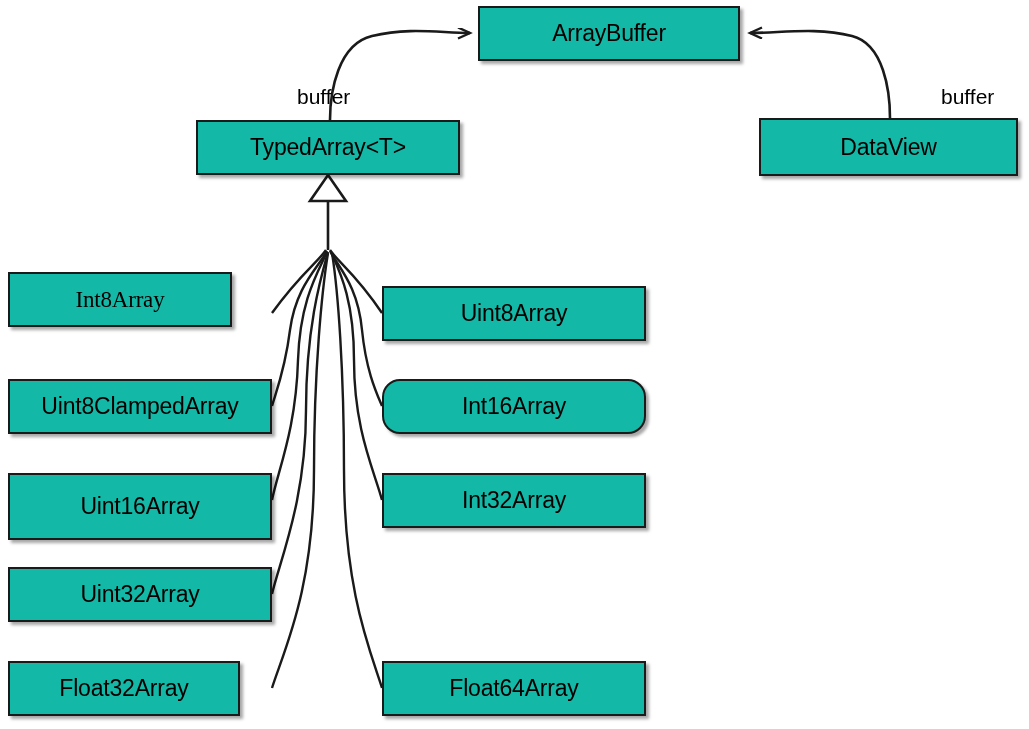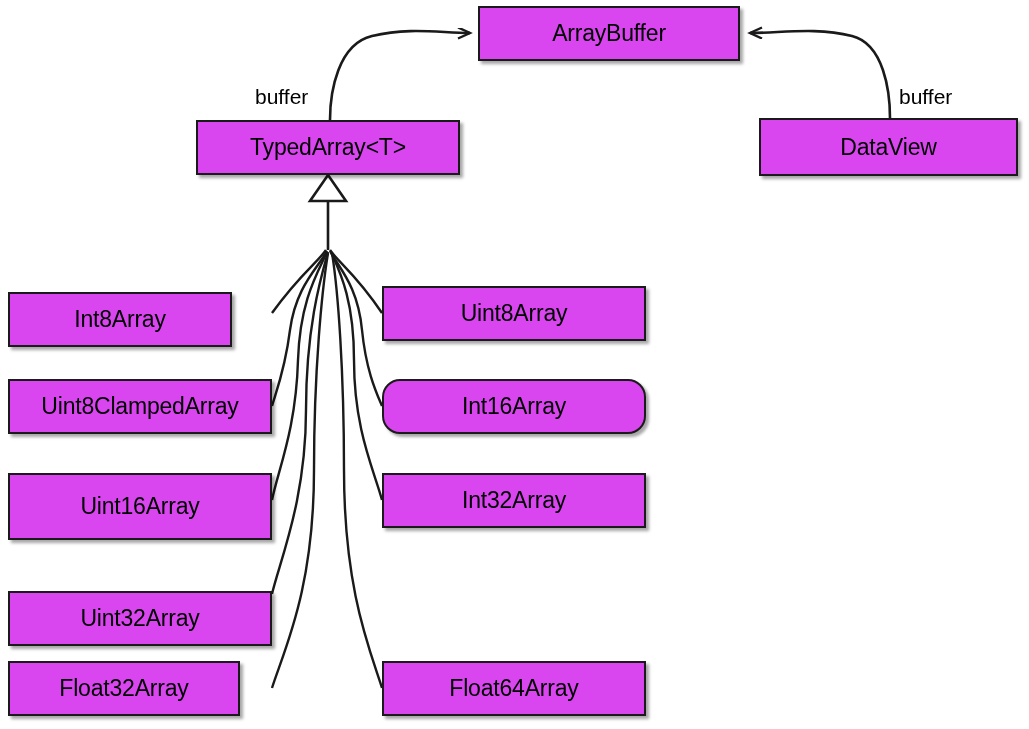--- a/index.html
+++ b/index.html
@@ -22,21 +22,21 @@
     position: absolute;
     left: 0;
     top: 0;
     width: 1029px;
     height: 729px;
     pointer-events: none;
   }
   .uml-box {
     position: absolute;
     box-sizing: border-box;
-    background: #d946ef;
+    background: #14b8a6;
     border: 2px solid #1a1a1a;
     display: flex;
     align-items: center;
     justify-content: center;
     box-shadow: 3px 3px 3px rgba(0,0,0,0.35);
     z-index: 3;
   }
   .uml-box .lbl {
     font-size: 23px;
     color: #000000;
@@ -44,20 +44,21 @@
     white-space: nowrap;
     letter-spacing: -0.2px;
   }
   .edge-label {
     position: absolute;
     font-size: 21px;
     color: #000000;
     white-space: nowrap;
     z-index: 4;
     line-height: 1;
+    margin-left: 42px;
   }
 </style>
 </head>
 <body>
 
 <div id="canvas">
 
   <svg id="edges" viewBox="0 0 1029 729" width="1029" height="729">
     <defs>
       <marker id="openArrow" markerWidth="16" markerHeight="16" refX="13" refY="5.5" orient="auto" markerUnits="userSpaceOnUse">
@@ -94,33 +95,33 @@
   </div>
 
   <div class="uml-box" style="left:196px; top:120px; width:264px; height:55px;">
     <span class="lbl">TypedArray&lt;T&gt;</span>
   </div>
 
   <div class="edge-label" style="left:255px; top:86px;">buffer</div>
 
   <div class="edge-label" style="left:899px; top:86px;">buffer</div>
 
-  <div class="uml-box" style="left:8px; top:292px; width:224px; height:55px;">
+  <div class="uml-box" style="left:8px; top:272px; width:224px; height:55px;font-family:Liberation Serif, serif;">
     <span class="lbl">Int8Array</span>
   </div>
 
   <div class="uml-box" style="left:8px; top:379px; width:264px; height:55px;">
     <span class="lbl">Uint8ClampedArray</span>
   </div>
 
   <div class="uml-box" style="left:8px; top:473px; width:264px; height:67px;">
     <span class="lbl">Uint16Array</span>
   </div>
 
-  <div class="uml-box" style="left:8px; top:567px; width:264px; height:55px;margin-top:24px;">
+  <div class="uml-box" style="left:8px; top:567px; width:264px; height:55px;">
     <span class="lbl">Uint32Array</span>
   </div>
 
   <div class="uml-box" style="left:8px; top:661px; width:232px; height:55px;">
     <span class="lbl">Float32Array</span>
   </div>
 
   <div class="uml-box" style="left:382px; top:286px; width:264px; height:55px;">
     <span class="lbl">Uint8Array</span>
   </div>

